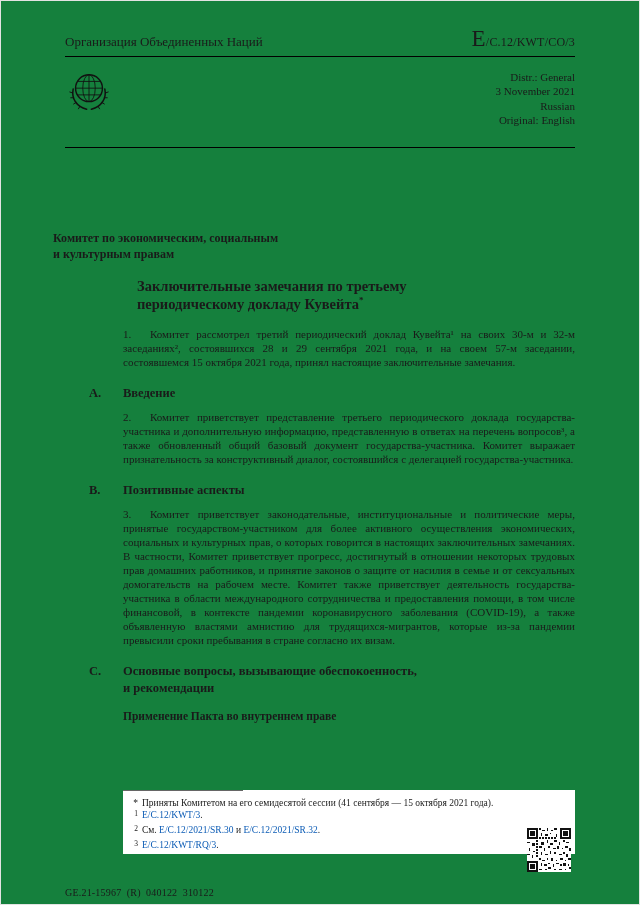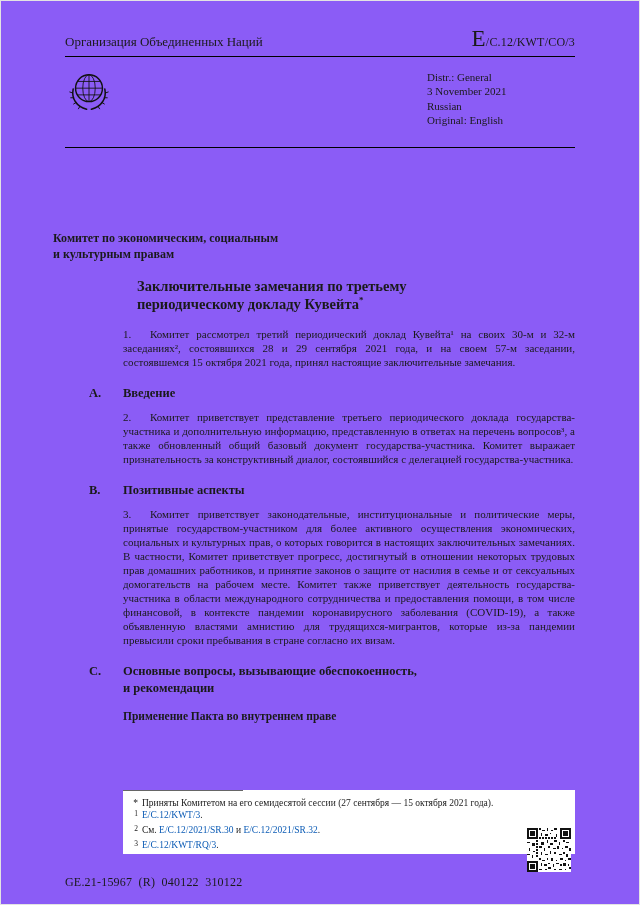--- a/index.html
+++ b/index.html
@@ -1,50 +1,50 @@
 <!DOCTYPE html>
 <html lang="ru"><head>
 <meta charset="utf-8">
 <style>
   html,body{margin:0;padding:0;background:#ffffff;}
   .page{
-    position:relative;width:640px;height:905px;background:#8b5cf6;overflow:hidden;
+    position:relative;width:640px;height:905px;background:#15803d;overflow:hidden;
     font-family:"Liberation Serif", serif;color:#1a1a1a;border:1px solid #e3e3e3;box-sizing:border-box;
   }
   
   .masthead{padding:28px 64px 0 64px;}
   .mast-top{display:flex;justify-content:space-between;align-items:flex-end;border-bottom:1px solid #000;padding-bottom:6px;}
   .org-name{font-size:13px;}
   .doc-symbol{display:flex;align-items:baseline;font-size:12px;letter-spacing:.2px;}
   .doc-symbol .big{font-size:23px;line-height:.9;font-weight:400;}
   .mast-main{display:flex;align-items:flex-start;border-bottom:1px solid #000;padding:11px 0 20px 0;}
   .emblem{width:48px;height:48px;flex:0 0 auto;margin-right:13px;}
   .council-title{font-size:19px;font-weight:bold;line-height:1.18;padding-top:2px;}
-  .distr-block{margin-left:auto;width:148px;font-size:11px;line-height:1.3;padding-top:2px;}
+  .distr-block{margin-left:auto;width:148px;font-size:11px;line-height:1.3;padding-top:2px;text-align:right;}
   
   .committee{margin:82px 64px 0 52px;font-size:12px;font-weight:bold;line-height:1.35;}
   .content{margin:14px 64px 0 122px;}
   .doc-title{font-size:14.5px;font-weight:bold;line-height:1.25;max-width:336px;margin:0 0 14px 14px;}
   .doc-title sup{font-size:9px;}
   .para{font-size:11px;line-height:14px;text-align:justify;margin:0 0 9px 0;}
   .pnum{display:inline-block;width:27px;}
   .sec-head{display:flex;margin:16px 0 9px -34px;font-size:12.5px;font-weight:bold;line-height:1.3;}
   .sec-letter{width:34px;flex:0 0 auto;}
   .sec-text{max-width:360px;}
   .sub-head{font-size:11.5px;font-weight:bold;margin:14px 0 8px 0;}
   
   .footnotes{position:absolute;left:122px;right:64px;bottom:50px;background:#fff;font-size:9.5px;line-height:1.34;}
   .fn-rule{width:120px;border-top:1px solid #666;margin:0 0 6px 0;}
   .fn{display:flex;}
   .fn-marker{width:15px;flex:0 0 auto;text-align:right;padding-right:4px;}
   .fn-marker sup{font-size:7.5px;}
   .fn-text{flex:1;}
   a.link{color:#0b5bb5;text-decoration:none;cursor:pointer;}
   
-  .ge-number{position:absolute;left:64px;bottom:14px;font-size:12px;letter-spacing:.2px;}
+  .ge-number{position:absolute;left:64px;bottom:6px;font-size:10px;letter-spacing:.2px;}
   .recycle{position:absolute;right:64px;bottom:13px;display:flex;align-items:center;font-size:7.5px;letter-spacing:.3px;}
   .recycle-icon{font-size:15px;margin-left:5px;line-height:1;}
   .qr{position:absolute;right:68px;bottom:32px;width:44px;height:44px;}
 </style>
 </head>
 <body>
 
 <div class="page">
 
   <div class="masthead">
@@ -124,21 +124,21 @@
     </div>
     <div class="sub-head">Применение Пакта во внутреннем праве</div>
 
   </div>
 
   <div class="footnotes">
     <div class="fn-rule"></div>
 
     <div class="fn">
       <span class="fn-marker">*</span>
-      <span class="fn-text">Приняты Комитетом на его семидесятой сессии (27 сентября — 15 октября 2021 года).</span>
+      <span class="fn-text">Приняты Комитетом на его семидесятой сессии (41 сентября — 15 октября 2021 года).</span>
     </div>
 
     <div class="fn">
       <span class="fn-marker"><sup>1</sup></span>
       <span class="fn-text"><a class="link">E/C.12/KWT/3</a><span>.</span></span>
     </div>
 
     <div class="fn">
       <span class="fn-marker"><sup>2</sup></span>
       <span class="fn-text"><span>См. </span><a class="link">E/C.12/2021/SR.30</a><span> и </span><a class="link">E/C.12/2021/SR.32</a><span>.</span></span>

